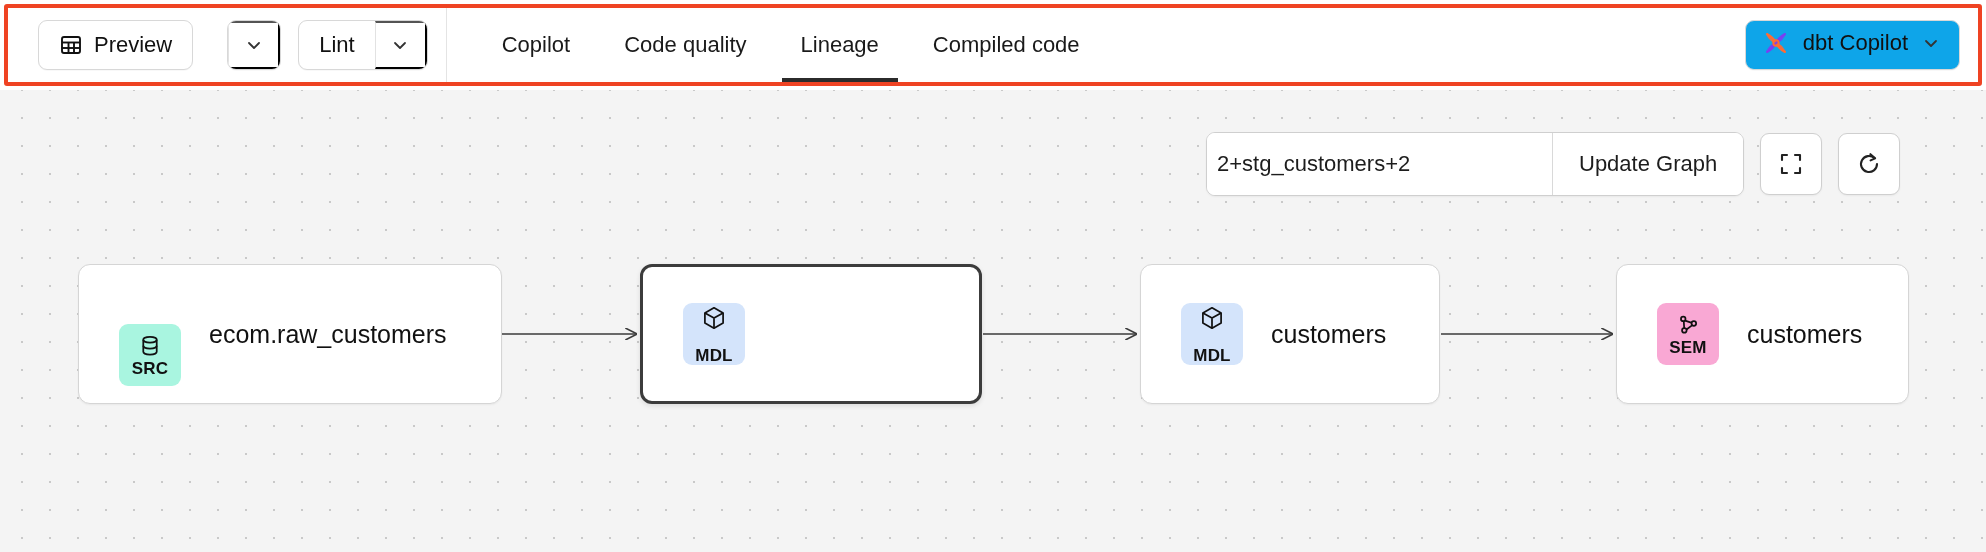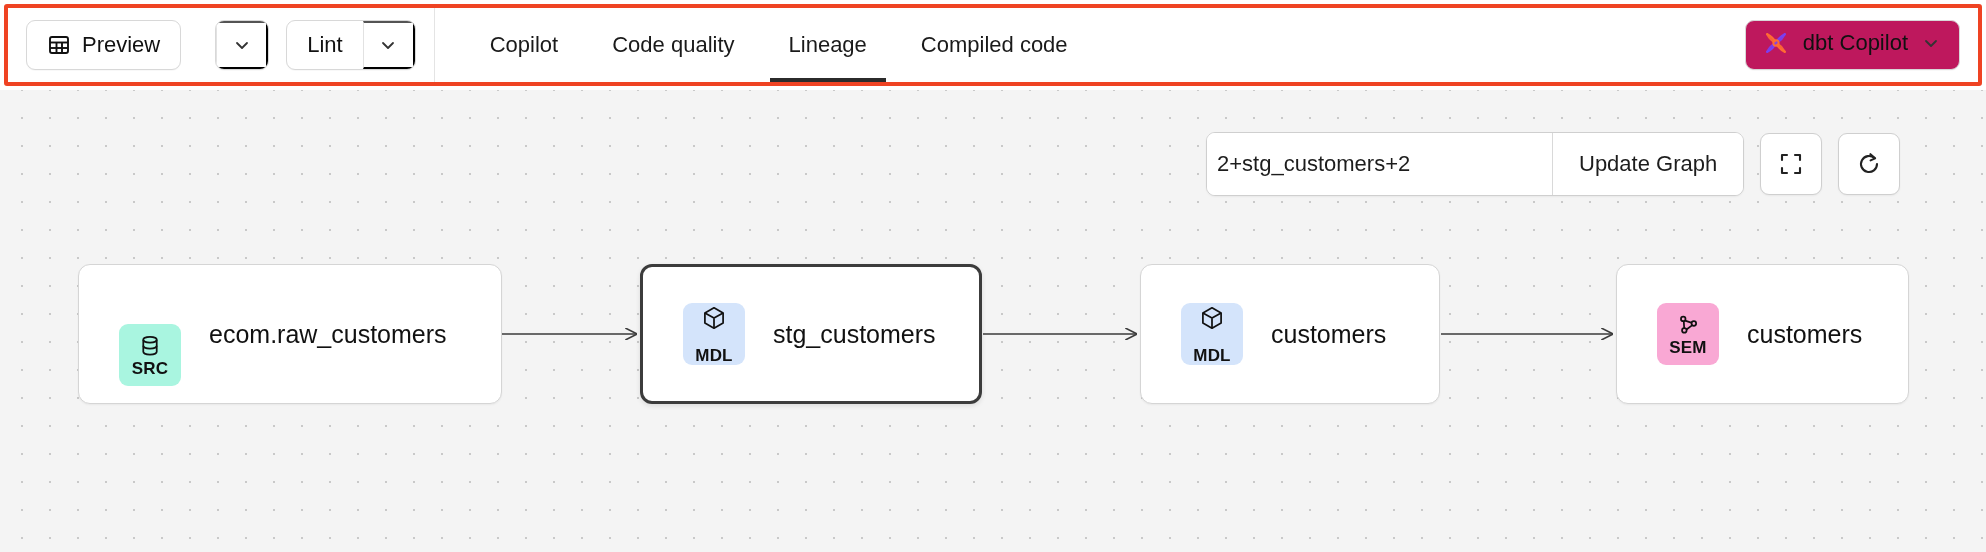--- a/index.html
+++ b/index.html
@@ -33,21 +33,21 @@
     position: absolute;
     inset: 0;
     display: flex;
     align-items: center;
     background: #ffffff;
   }
 
   .btn-group {
     display: flex;
     align-items: flex-start;
-    margin-left: 18px;
+    margin-left: 30px;
   }
   .btn {
     display: flex;
     align-items: center;
     gap: 11px;
     height: 50px;
     padding: 0 20px;
     background: #ffffff;
     border: 1px solid #d8d8d8;
     border-radius: 9px;
@@ -132,21 +132,21 @@
     right: 18px;
     top: 50%;
     transform: translateY(-50%);
     display: flex;
     align-items: center;
     gap: 13px;
     height: 50px;
     padding: 0 18px 4px 16px;
     border: 1px solid #d8d8d8;
     border-radius: 9px;
-    background: #be185d;
+    background: #0ea5e9;
     font-size: 22px;
     color: #111111;
     cursor: pointer;
     white-space: nowrap;
     box-shadow: 0 1px 1px rgba(0,0,0,0.03);
   }
 
   
   .annot {
     position: absolute;
@@ -432,21 +432,20 @@
     <div class="node selected" style="left:640px; top:174px; width:342px;">
       <div class="badge badge-mdl">
         <span>
           <svg class="icon-svg" width="26" height="26" viewBox="0 0 24 24" fill="none" stroke="#111" stroke-width="1.6" stroke-linejoin="round">
             <path d="M12 2.6 20.4 7.3v9.4L12 21.4 3.6 16.7V7.3z"></path>
             <path d="M3.6 7.3 12 12l8.4-4.7M12 12v9.4"></path>
           </svg>
         </span>
         <span class="badge-label">MDL</span>
       </div>
-      <div class="node-label">stg_customers</div>
     </div>
 
     <div class="node" style="left:1140px; top:174px; width:300px;">
       <div class="badge badge-mdl">
         <span>
           <svg class="icon-svg" width="26" height="26" viewBox="0 0 24 24" fill="none" stroke="#111" stroke-width="1.6" stroke-linejoin="round">
             <path d="M12 2.6 20.4 7.3v9.4L12 21.4 3.6 16.7V7.3z"></path>
             <path d="M3.6 7.3 12 12l8.4-4.7M12 12v9.4"></path>
           </svg>
         </span>

